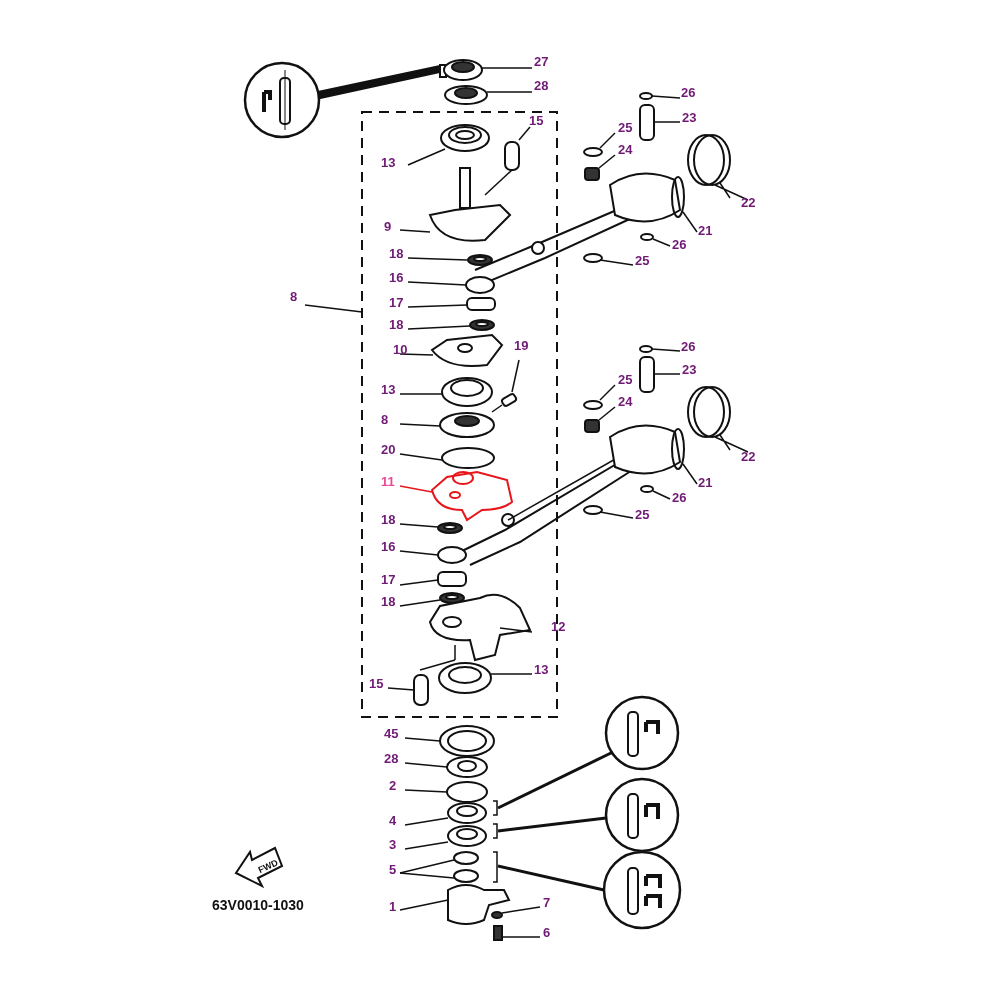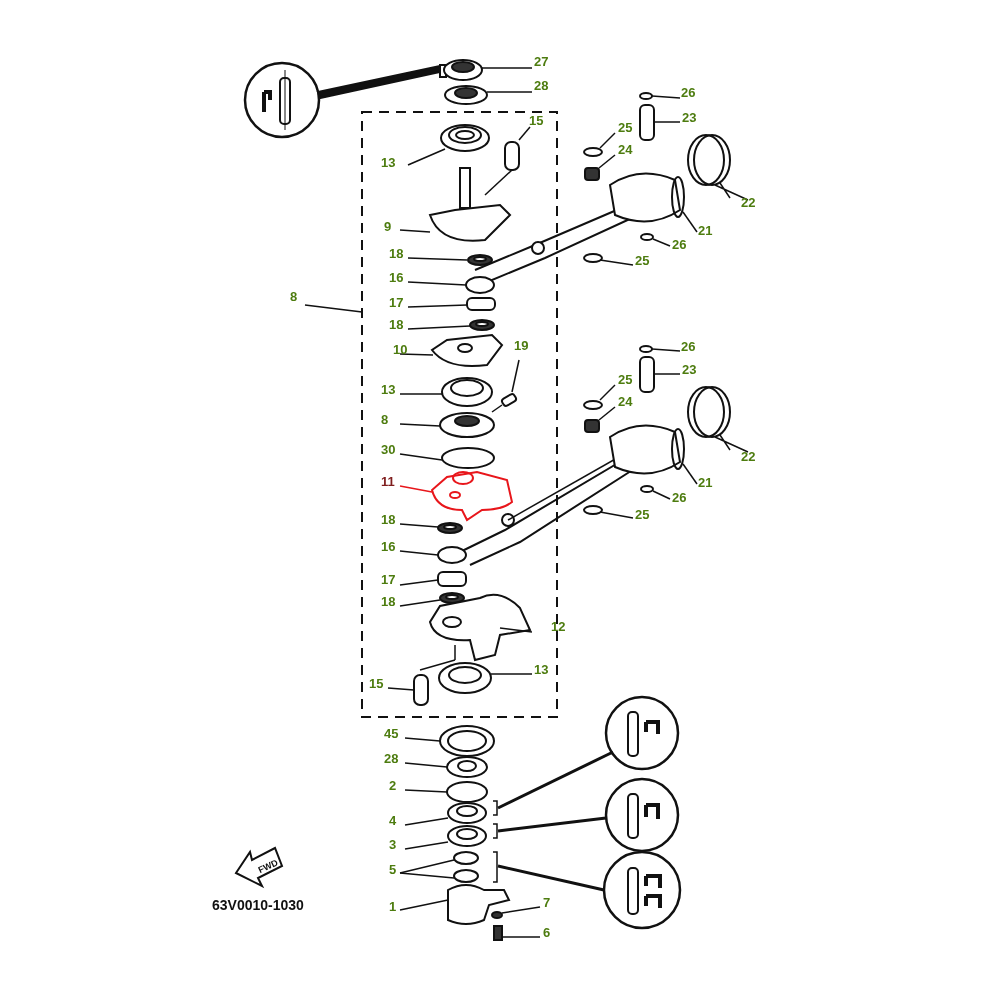--- a/index.html
+++ b/index.html
@@ -1,19 +1,19 @@
 <!DOCTYPE html>
 <html><head>
 <meta charset="utf-8">
 <style>
   html, body { margin: 0; padding: 0; background: #ffffff; }
   .canvas { position: relative; width: 1000px; height: 1000px; overflow: hidden; background: #fff; }
   svg.diagram { position: absolute; left: 0; top: 0; width: 1000px; height: 1000px; }
-  .lbl { position: absolute; font-family: "Liberation Sans", sans-serif; font-weight: bold; font-size: 13px; color: #4d7c0f; line-height: 1; white-space: nowrap; }
-  .lbl.hl { color: #7f1d1d; }
+  .lbl { position: absolute; font-family: "Liberation Sans", sans-serif; font-weight: bold; font-size: 13px; color: #701a75; line-height: 1; white-space: nowrap; }
+  .lbl.hl { color: #ec4899; }
   .code { position: absolute; left: 212px; top: 897px; font-family: "Liberation Sans", sans-serif; font-weight: bold; font-size: 14px; color: #111; }
 </style>
 </head>
 <body>
 
 <div class="canvas">
   <svg class="diagram" viewBox="0 0 1000 1000" stroke="#111" fill="none" stroke-width="2">
 
     <rect x="362" y="112" width="195" height="605" stroke-dasharray="10,7" stroke-width="2"></rect>
     <line x1="305" y1="305" x2="362" y2="312" stroke-width="1.5"></line>
@@ -304,21 +304,21 @@
       <div class="lbl" style="left: 389px; top: 296px;">17</div>
       <div class="lbl" style="left: 389px; top: 318px;">18</div>
       <div class="lbl" style="left: 514px; top: 339px;">19</div>
       <div class="lbl" style="left: 681px; top: 340px;">26</div>
       <div class="lbl" style="left: 381px; top: 343px; margin-left: 12px;">10</div>
       <div class="lbl" style="left: 682px; top: 363px;">23</div>
       <div class="lbl" style="left: 618px; top: 373px;">25</div>
       <div class="lbl" style="left: 381px; top: 383px;">13</div>
       <div class="lbl" style="left: 618px; top: 395px;">24</div>
       <div class="lbl" style="left: 381px; top: 413px;">8</div>
-      <div class="lbl" style="left: 381px; top: 443px;">30</div>
+      <div class="lbl" style="left: 381px; top: 443px;">20</div>
       <div class="lbl" style="left: 741px; top: 450px;">22</div>
       <div class="lbl hl" style="left: 381px; top: 475px;">11</div>
       <div class="lbl" style="left: 698px; top: 476px;">21</div>
       <div class="lbl" style="left: 672px; top: 491px;">26</div>
       <div class="lbl" style="left: 635px; top: 508px;">25</div>
       <div class="lbl" style="left: 381px; top: 513px;">18</div>
       <div class="lbl" style="left: 381px; top: 540px;">16</div>
       <div class="lbl" style="left: 381px; top: 573px;">17</div>
       <div class="lbl" style="left: 381px; top: 595px;">18</div>
       <div class="lbl" style="left: 534px; top: 620px; margin-left: 17px;">12</div>

